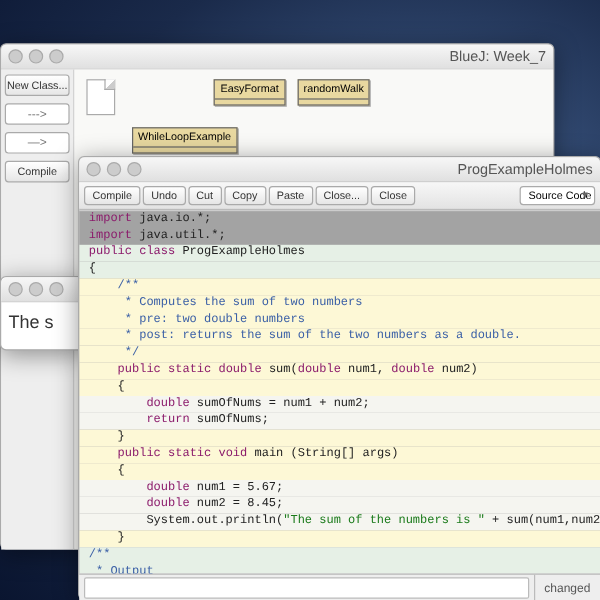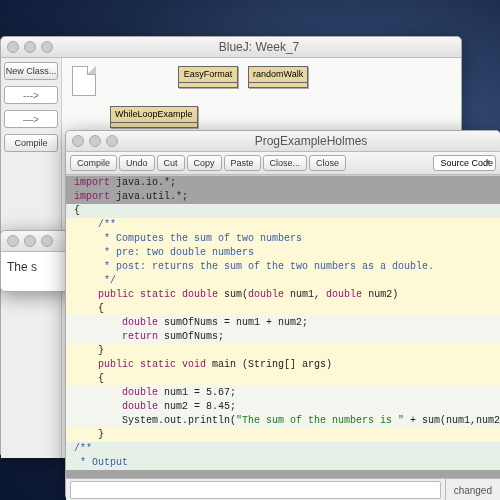--- a/index.html
+++ b/index.html
@@ -4,33 +4,33 @@
 <style>
 html,body{margin:0;padding:0;width:500px;height:500px;overflow:hidden;font-family:"Lucida Grande",Arial,sans-serif;font-size:11px}
 .desktop{width:500px;height:500px;background:radial-gradient(ellipse at 70% 40%,#4a6a9a 0%,#1a2a4a 60%,#0a1530 100%);position:relative}
 .star{position:absolute;width:1px;height:1px;background:#fff;border-radius:50%}
 .window{position:absolute;background:#eee;border:1px solid #aaa;border-radius:5px;box-shadow:0 4px 20px rgba(0,0,0,.4)}
 
 .win-bluej{left:0;top:36px;width:460px;height:420px}
 .titlebar{height:20px;background:linear-gradient(#f7f7f7,#e0e0e0);border-bottom:1px solid #bbb;border-radius:5px 5px 0 0;display:flex;align-items:center;padding:0 6px;font-size:12px;color:#555}
 .traffic{display:flex;gap:5px;margin-right:10px}
 .traffic span{width:10px;height:10px;border-radius:50%;background:#ccc;border:1px solid #aaa}
-.title{flex:1;text-align:center;white-space:nowrap;overflow:hidden}
+.title{flex:1;text-align:right;white-space:nowrap;overflow:hidden}
 .bluej-body{display:flex;height:calc(100% - 20px)}
 .sidebar{width:60px;border-right:1px solid #ccc;background:#eee;padding:4px 0;display:flex;flex-direction:column;gap:6px;align-items:center}
 .side-btn{width:52px;height:16px;background:linear-gradient(#fff,#e6e6e6);border:1px solid #aaa;border-radius:3px;font-size:9px;display:flex;align-items:center;justify-content:center;color:#333}
 .side-icon{width:52px;height:16px;border:1px solid #aaa;border-radius:3px;background:#fff;display:flex;align-items:center;justify-content:center;color:#777;font-size:10px}
 .diagram{flex:1;background:#f9f9f7;position:relative}
 .doc-icon{position:absolute;left:10px;top:8px;width:22px;height:28px;background:#fff;border:1px solid #aaa}
 .doc-icon:before{content:"";position:absolute;right:-1px;top:-1px;width:8px;height:8px;background:linear-gradient(135deg,#fff 50%,#ccc 50%);border-left:1px solid #aaa;border-bottom:1px solid #aaa}
 .class-box{position:absolute;border:1px solid #666;background:#e8d8a0;font-size:9px;padding:2px 4px;min-width:50px;text-align:center;box-shadow:1px 1px 0 #aaa}
 .class-box .hline{height:1px;background:#666;margin:3px -4px 2px}
 
 .win-note{left:0;top:230px;width:70px;height:60px;background:#fff}
-.note-body{padding:8px 6px;font-size:12px;color:#333}
+.note-body{padding:8px 6px;font-size:15px;color:#333}
 
 .win-editor{left:65px;top:130px;width:434px;height:368px}
 .toolbar{height:22px;background:linear-gradient(#f7f7f7,#e3e3e3);border-bottom:1px solid #bbb;display:flex;align-items:center;padding:0 4px;gap:2px}
 .tbtn{background:linear-gradient(#fff,#e6e6e6);border:1px solid #aaa;border-radius:3px;font-size:9px;padding:2px 6px;color:#333}
 .spacer{flex:1}
 .select{background:#fff;border:1px solid #aaa;border-radius:3px;font-size:9px;padding:2px 2px 2px 6px;position:relative}
 .select:after{content:"▾";position:absolute;right:5px;top:1px;color:#666}
 .code{height:302px;background:#a3a3a3;overflow:hidden;font-family:Liberation Mono, monospace;font-size:10px;line-height:14px;color:#222;border-top:1px solid #ccc}
 .cl{padding:0 8px;white-space:pre}
 .bg-green{background:#e6f0e6}
@@ -106,20 +106,21 @@
       <div class="tbtn">Paste</div>
       <div class="tbtn">Close...</div>
       <div class="tbtn">Close</div>
       <div class="spacer"></div>
       <div class="select">Source Code</div>
     </div>
     <div class="code">
       <div class="cl"><span class="kw">import</span> java.io.*;</div>
       <div class="cl"><span class="kw">import</span> java.util.*;</div>
       <div class="cl"></div>
+      <div class="cl bg-green"><span class="kw">public class </span>ProgExampleHolmes</div>
       <div class="cl bg-green">{</div>
       <div class="cl cmt bg-yellow">    /**</div>
       <div class="cl cmt bg-yellow">     * Computes the sum of two numbers</div>
       <div class="cl cmt bg-yellow">     * pre: two double numbers</div>
       <div class="cl cmt bg-yellow">     * post: returns the sum of the two numbers as a double.</div>
       <div class="cl cmt bg-yellow">     */</div>
       <div class="cl bg-yellow">    <span class="kw">public static</span> <span class="type">double</span> sum(<span class="type">double</span> num1, <span class="type">double</span> num2)</div>
       <div class="cl bg-yellow">    {</div>
       <div class="cl bg-gray">        <span class="type">double</span> sumOfNums = num1 + num2;</div>
       <div class="cl bg-gray">        <span class="kw">return</span> sumOfNums;</div>

